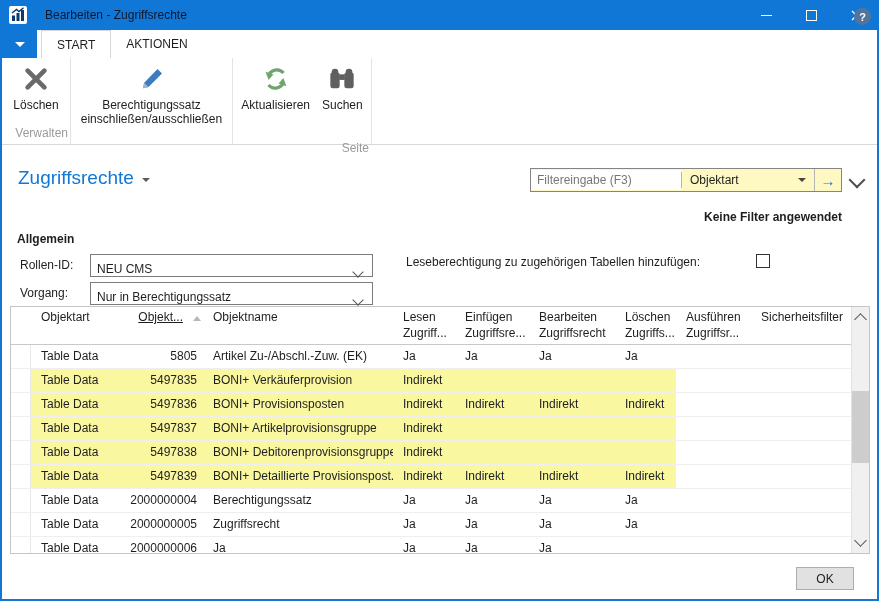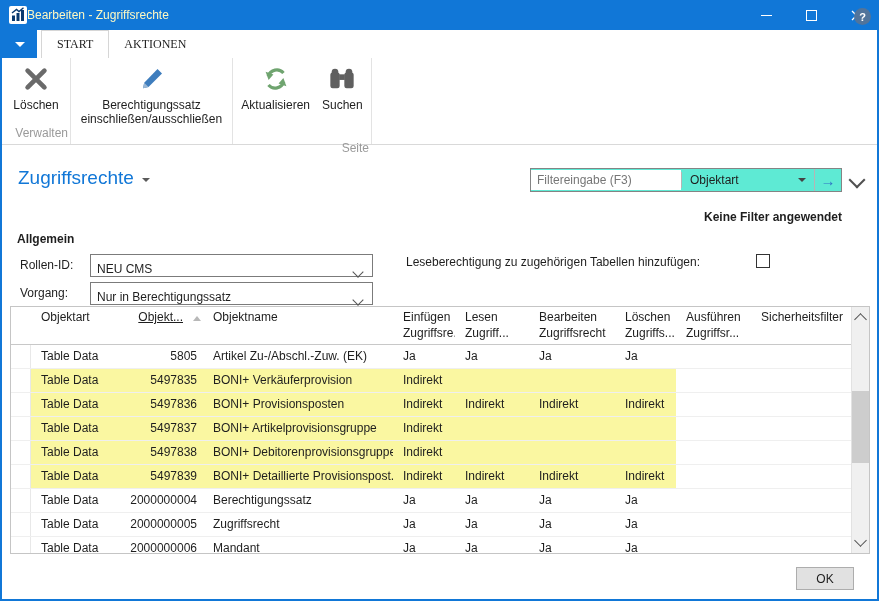--- a/index.html
+++ b/index.html
@@ -5,46 +5,46 @@
   html,body{margin:0;padding:0;background:#888;}
   .window{
     position:relative;width:879px;height:601px;box-sizing:border-box;
     background:#fff;border:2px solid #1177d7;overflow:hidden;
     font-family:"Liberation Sans",sans-serif;font-size:12px;color:#1e1e1e;
   }
   
   .titlebar{position:absolute;left:-2px;top:-2px;width:879px;height:30px;background:#1177d7;
     display:flex;align-items:center;}
   .app-icon{margin-left:9px;width:18px;height:18px;flex:0 0 auto;}
-  .title-text{color:#fef9c3;margin-left:0;font-size:12px;}
+  .title-text{color:#0f172a;margin-left:18px;font-size:12px;}
   .win-controls{margin-left:auto;display:flex;height:30px;}
   .win-btn{width:45px;height:30px;display:flex;align-items:center;justify-content:center;}
   .glyph-min{width:11px;height:1px;background:#fff;display:block;}
   .glyph-max{width:9px;height:9px;border:1px solid #fff;display:block;}
   
   .tabstrip{position:absolute;left:0;top:28px;width:875px;height:28px;display:flex;align-items:stretch;background:#fff;}
   .appmenu{width:35px;background:#1177d7;display:flex;align-items:center;justify-content:center;}
   .caret-down-white{width:0;height:0;border-left:5px solid transparent;border-right:5px solid transparent;border-top:5px solid #fff;}
-  .tab{padding:0 15px;display:flex;align-items:center;font-size:12px;color:#1e1e1e;font-family:Liberation Serif, serif;}
+  .tab{padding:0 15px;display:flex;align-items:center;font-size:12px;color:#1e1e1e;}
   .tab.active{border:1px solid #d6d6d6;border-bottom:none;background:#fff;margin-left:4px;}
   .help-btn{position:absolute;right:6px;top:6px;width:17px;height:17px;border-radius:50%;
     background:#51749b;color:#fff;font-weight:bold;font-size:11px;display:flex;align-items:center;justify-content:center;}
   
   .ribbon{position:absolute;left:0;top:56px;width:875px;height:86px;background:#fff;border-bottom:1px solid #d9d9d9;display:flex;}
   .rgroup{display:flex;flex-direction:column;border-right:1px solid #e3e3e3;padding:0 2px;}
   .rbuttons{flex:1;display:flex;align-items:flex-start;justify-content:center;}
   .rbtn{display:flex;flex-direction:column;align-items:center;padding:4px 6px 0 6px;}
   .rbtn .ricon{height:34px;display:flex;align-items:center;justify-content:center;}
   .rbtn .rlabel{font-size:12px;line-height:1.2;text-align:center;margin-top:2px;max-width:150px;}
   .rgroup-label{height:18px;text-align:right;color:#9a9a9a;font-size:12px;}
   
   .page-title{position:absolute;left:16px;top:165px;font-size:19px;color:#1177d7;display:flex;align-items:center;}
   .page-title .caret{width:0;height:0;border-left:4px solid transparent;border-right:4px solid transparent;border-top:4px solid #5a5a5a;margin-left:8px;margin-top:3px;}
   .filterbox{position:absolute;left:528px;top:166px;width:312px;height:24px;border:1px solid #848484;
-    box-sizing:border-box;display:flex;align-items:center;background:#5eead4;}
+    box-sizing:border-box;display:flex;align-items:center;background:#fef9c3;}
   .filterbox input{border:none;outline:none;width:138px;height:20px;padding:0 6px;font-family:"Liberation Sans",sans-serif;font-size:12px;color:#1e1e1e;}
   .filterbox input::placeholder{color:#767676;}
   .f-div{width:1px;height:16px;background:#b5b5b5;}
   .f-field{flex:1;display:flex;align-items:center;padding-left:8px;font-size:12px;}
   .f-caret{width:0;height:0;border-left:4px solid transparent;border-right:4px solid transparent;border-top:4px solid #444;margin-left:auto;margin-right:8px;}
   .f-go{width:26px;height:22px;display:flex;align-items:center;justify-content:center;color:#2f71c5;font-size:15px;border-left:1px solid #b5b5b5;}
   .page-chevron{position:absolute;left:849px;top:172px;width:10px;height:10px;border-right:2px solid #505050;border-bottom:2px solid #505050;transform:rotate(45deg);}
   .filter-status{position:absolute;top:208px;left:0;width:840px;text-align:right;font-size:12px;font-weight:bold;}
   
   .section-label{position:absolute;left:15px;top:230px;font-weight:bold;font-size:12px;}
@@ -212,22 +212,22 @@
   <div class="frm-label" style="left:404px;top:249px;">Leseberechtigung zu zugehörigen Tabellen hinzufügen:</div>
   <div class="checkbox"></div>
 
   <div class="tablewrap">
     <div class="grid">
       <div class="thead-row">
           <div class="th"></div>
           <div class="th"><span>Objektart</span></div>
           <div class="th num"><span>Objekt...</span><span class="sort-asc"></span></div>
           <div class="th"><span>Objektname</span></div>
+          <div class="th"><span>Lesen</span><br><span>Zugriff...</span></div>
           <div class="th"><span>Einfügen</span><br><span>Zugriffsre...</span></div>
-          <div class="th"><span>Lesen</span><br><span>Zugriff...</span></div>
           <div class="th"><span>Bearbeiten</span><br><span>Zugriffsrecht</span></div>
           <div class="th"><span>Löschen</span><br><span>Zugriffs...</span></div>
           <div class="th"><span>Ausführen</span><br><span>Zugriffsr...</span></div>
           <div class="th"><span>Sicherheitsfilter</span></div>
         </div>
       <div>
           <div class="trow">
             <div class="td ind"></div>
             <div class="td">Table Data</div>
             <div class="td num">5805</div>
@@ -320,21 +320,20 @@
             <div class="td">Ja</div>
             <div class="td">Ja</div>
             <div class="td">Ja</div>
             <div class="td"></div>
             <div class="td"></div>
           </div>
           <div class="trow">
             <div class="td ind"></div>
             <div class="td">Table Data</div>
             <div class="td num">2000000006</div>
-            <div class="td">Mandant</div>
             <div class="td">Ja</div>
             <div class="td">Ja</div>
             <div class="td">Ja</div>
             <div class="td">Ja</div>
             <div class="td"></div>
             <div class="td"></div>
           </div>
         </div>
     </div>
     <div class="vscroll">

